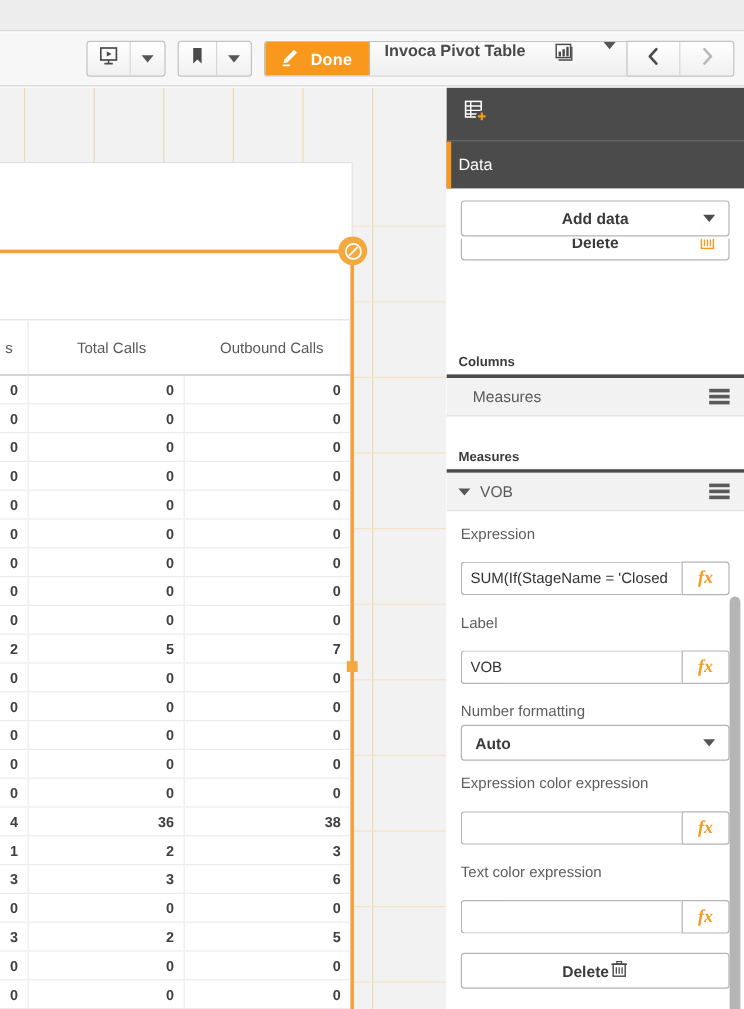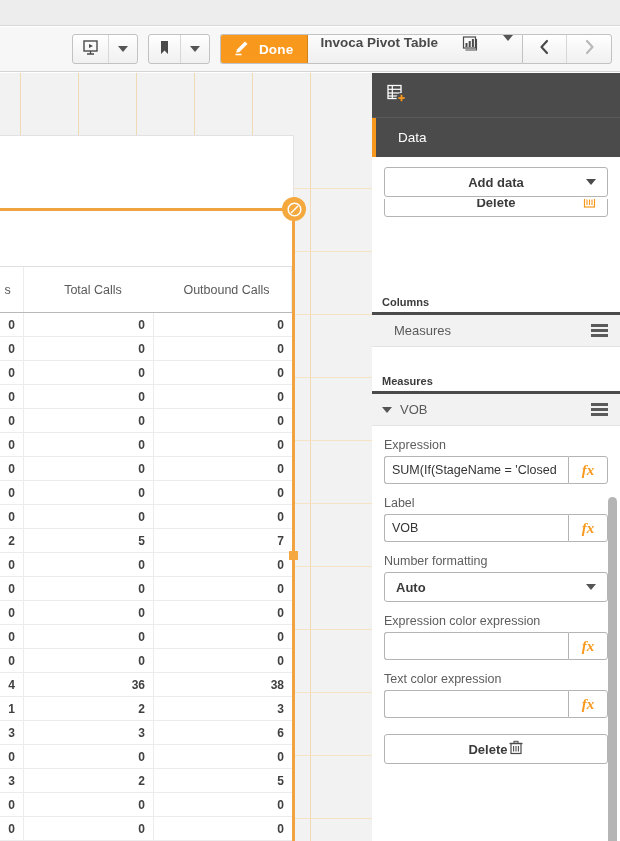--- a/index.html
+++ b/index.html
@@ -152,21 +152,21 @@
     position: absolute; left: 372px; top: 73px;
     width: 248px; height: 768px;
     background: #ffffff; overflow: hidden;
   }
   .panel-topbar {
     height: 44px; background: #4b4b4b;
     display: flex; align-items: center; padding-left: 14px;
   }
   .panel-tab {
     height: 40px; background: #4b4b4b; color: #ffffff;
-    display: flex; align-items: center; padding-left: 26px;
+    display: flex; align-items: center; padding-left: 10px;
     font-size: 13.5px; position: relative;
     border-top: 1px solid #5a5a5a;
   }
   .panel-tab::before {
     content: ""; position: absolute; left: 0; top: 0;
     width: 4px; height: 100%; background: #f8981d;
   }
   .panel-body { position: relative; height: 684px; background: #fff; }
 
   .btn-wide {
@@ -209,21 +209,21 @@
     border-right: 5px solid transparent;
     border-top: 6px solid #555;
   }
   .burger { display: flex; flex-direction: column; gap: 2.5px; cursor: pointer; }
   .burger i { display: block; width: 17px; height: 2.5px; background: #5a5a5a; }
 
   .field-label {
     font-size: 12.5px; color: #5d5d5d;
     margin: 12px 0 4px 12px;
   }
-  .field-row { display: flex; margin: 0 12px; height: 28px; }
+  .field-row { display: flex; margin: 16px 12px; height: 28px; }
   .field-input {
     flex: 1; border: 1px solid #b4b4b4; border-right: none;
     border-radius: 3px 0 0 3px;
     display: flex; align-items: center; padding: 0 7px;
     font-size: 12.5px; color: #333; background: #fff;
     overflow: hidden; white-space: nowrap;
   }
   .fx-btn {
     width: 40px; border: 1px solid #b4b4b4; border-radius: 0 3px 3px 0;
     background: #fff; display: flex; align-items: center; justify-content: center;

